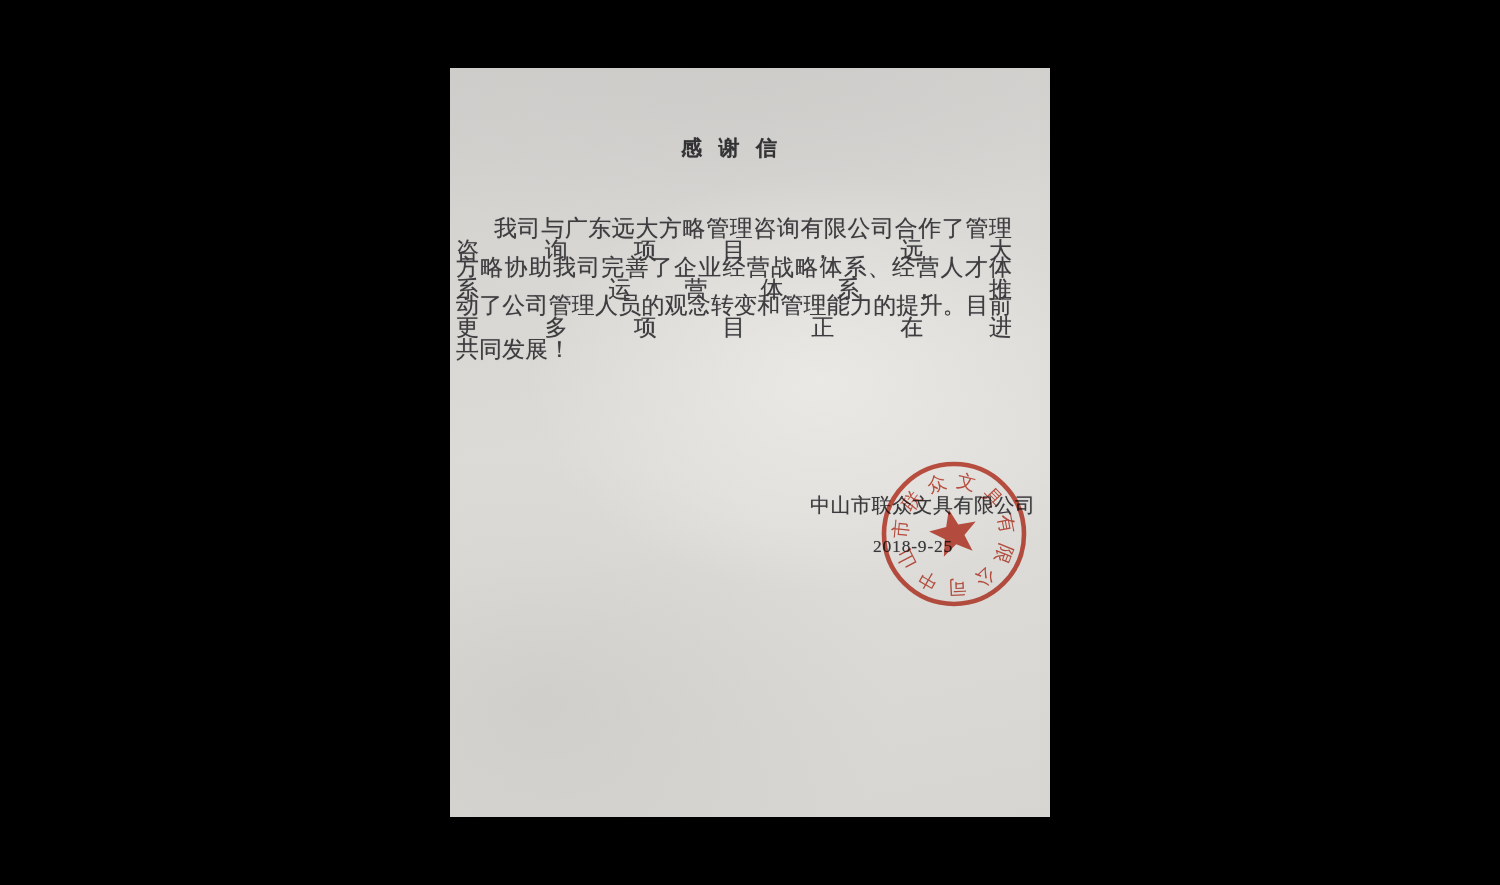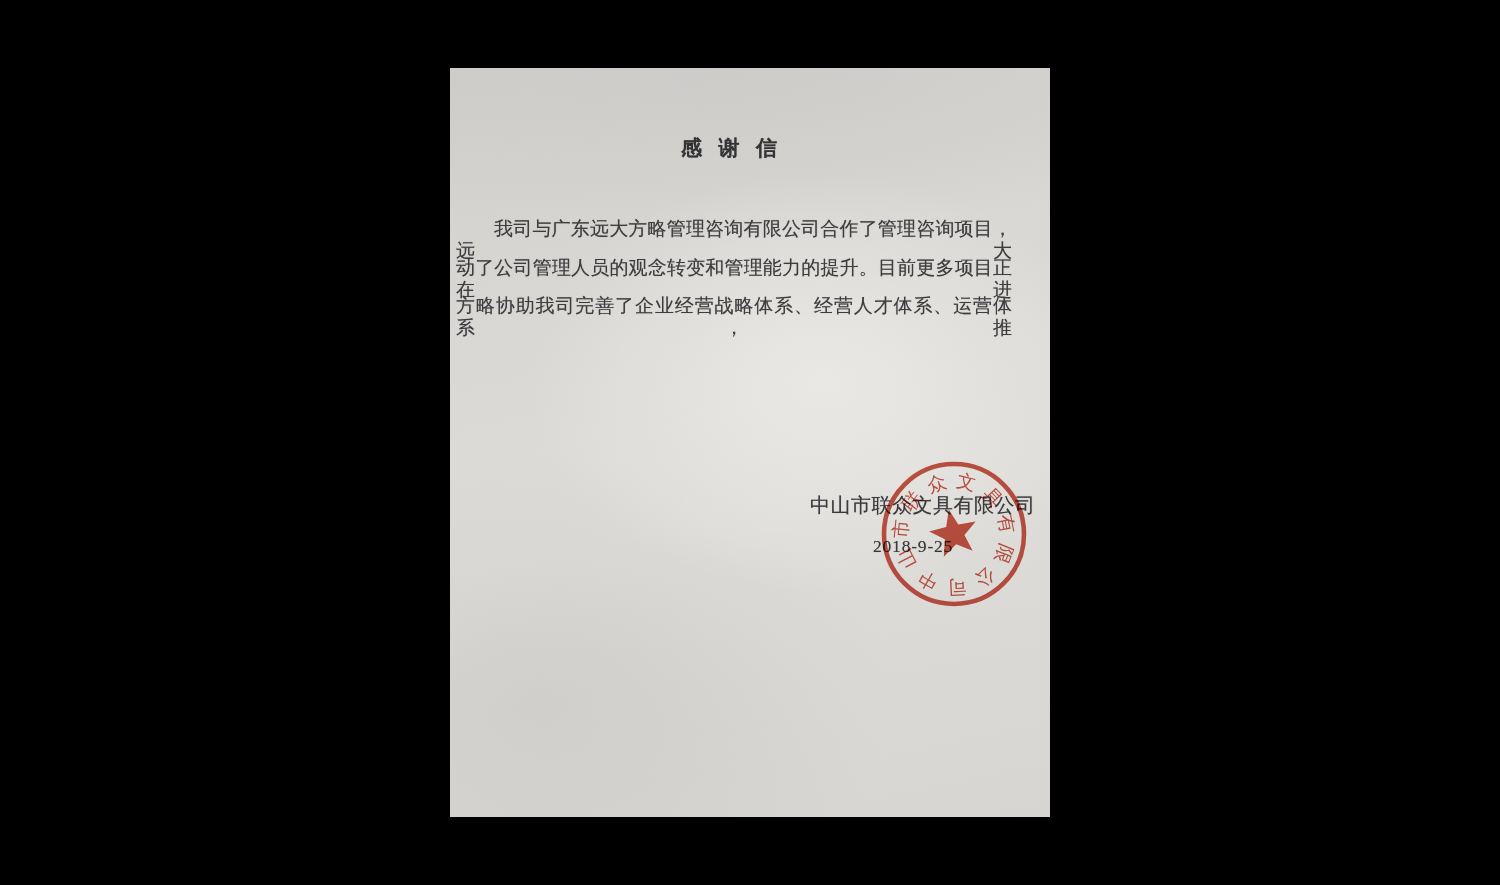--- a/index.html
+++ b/index.html
@@ -41,21 +41,21 @@
     color: #333335;
     text-shadow: 0 0 0.7px rgba(50,50,52,0.55);
     white-space: pre;
   }
   .body-block {
     position: absolute;
     left: 6px;
     top: 150px;
     width: 556px;
     color: #3d3d3f;
-    font-size: 19px;
+    font-size: 23px;
     text-shadow: 0 0 0.7px rgba(55,55,58,0.5);
   }
   .body-line {
     height: 38.6px;
     line-height: 22px;
     white-space: nowrap;
   }
   .body-line.fill {
     white-space: normal;
     text-align: justify;
@@ -99,23 +99,24 @@
 </head>
 <body>
 
 <div class="stage">
   <div class="paper">
 
     <div class="title">感  谢  信</div>
 
     <div class="body-block">
       <div class="body-line fill indent">我司与广东远大方略管理咨询有限公司合作了管理咨询项目，远大</div>
+      <div class="body-line fill">方略协助我司完善了企业经营战略体系、经营人才体系、运营体系，推</div>
       <div class="body-line fill">动了公司管理人员的观念转变和管理能力的提升。目前更多项目正在进</div>
-      <div class="body-line fill">方略协助我司完善了企业经营战略体系、经营人才体系、运营体系，推</div>
       <div class="para-gap"></div>
+      <div class="body-line">共同发展！</div>
     </div>
 
     <div class="signature">中山市联众文具有限公司</div>
 
     <div class="date">2018-9-25</div>
 
     <svg class="stamp" viewBox="0 0 160 160">
       <circle id="stamp-ring" cx="80" cy="80" r="70" fill="none" stroke-width="4.6" stroke="#c8402e"></circle>
       <polygon id="stamp-star" points="80,55 86.2,71.5 103.8,72.3 90,83.2 94.7,100.2 80,90.5 65.3,100.2 70,83.2 56.2,72.3 73.8,71.5" transform="rotate(-12 80 80)" fill="#c8402e"></polygon>
       <g id="stamp-ring-text">

